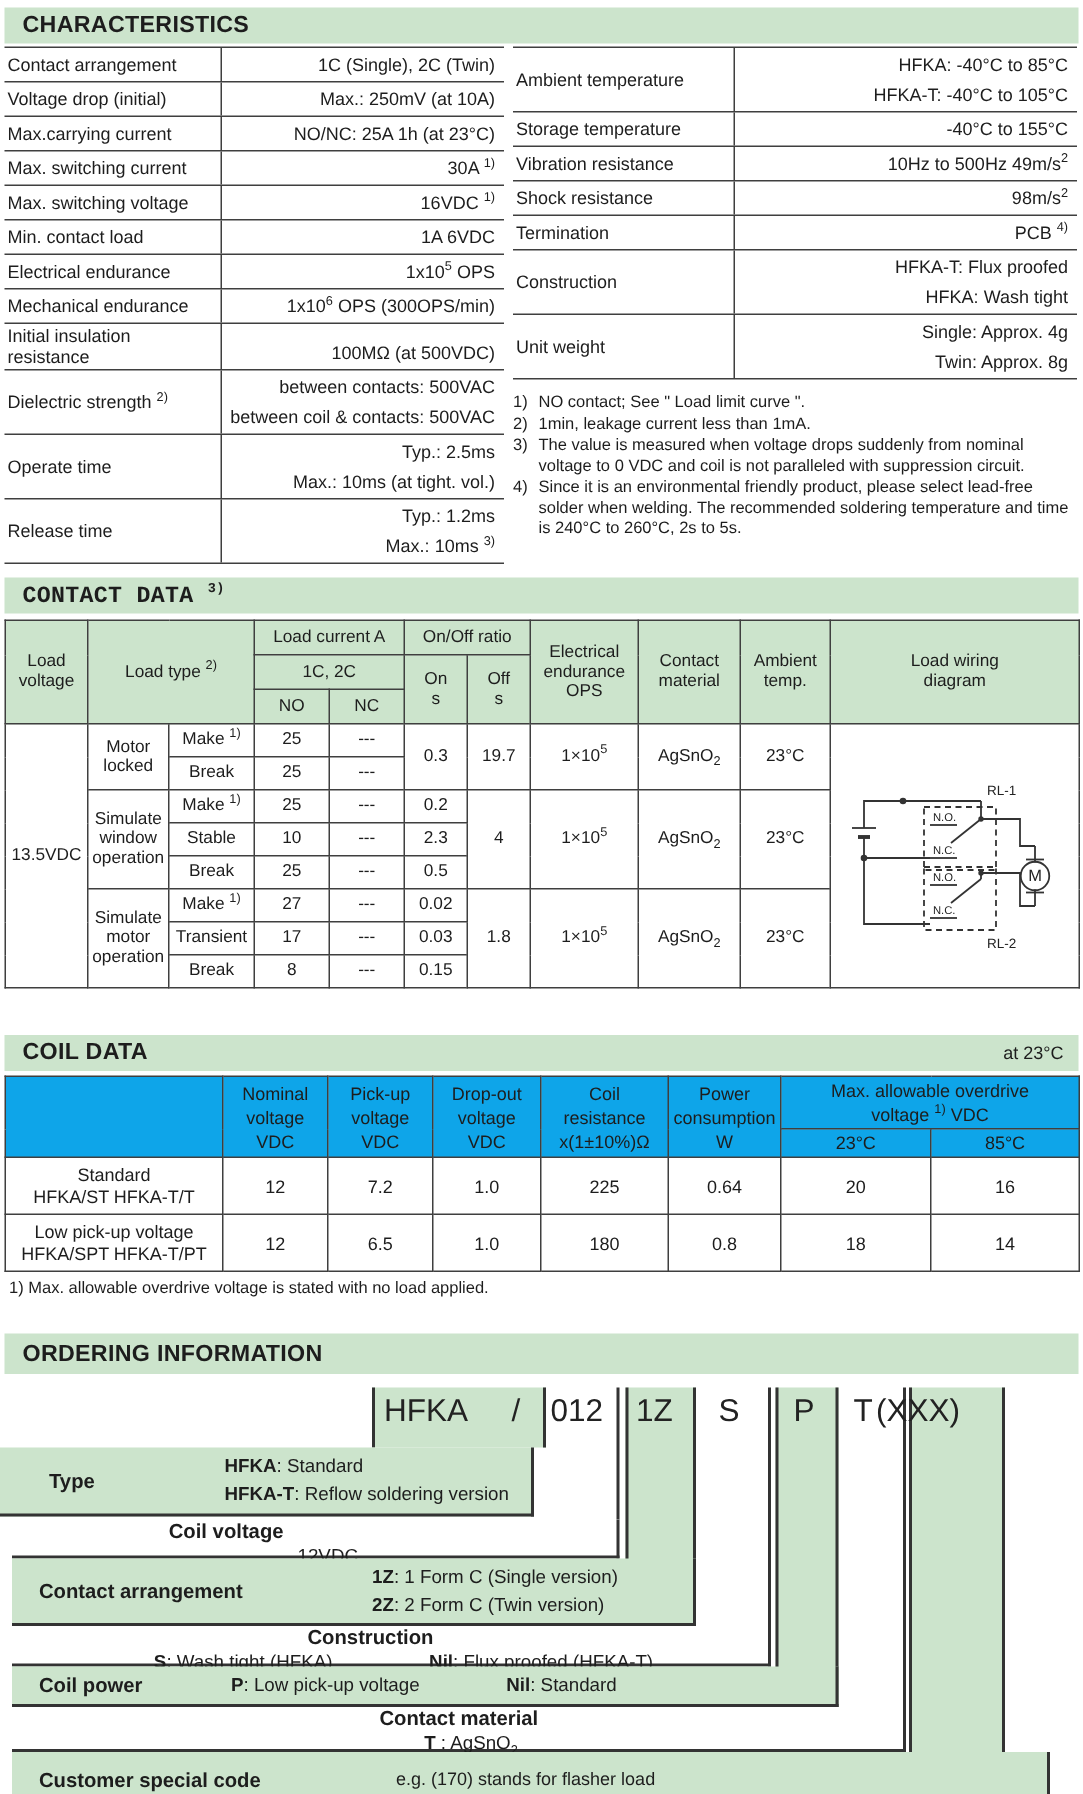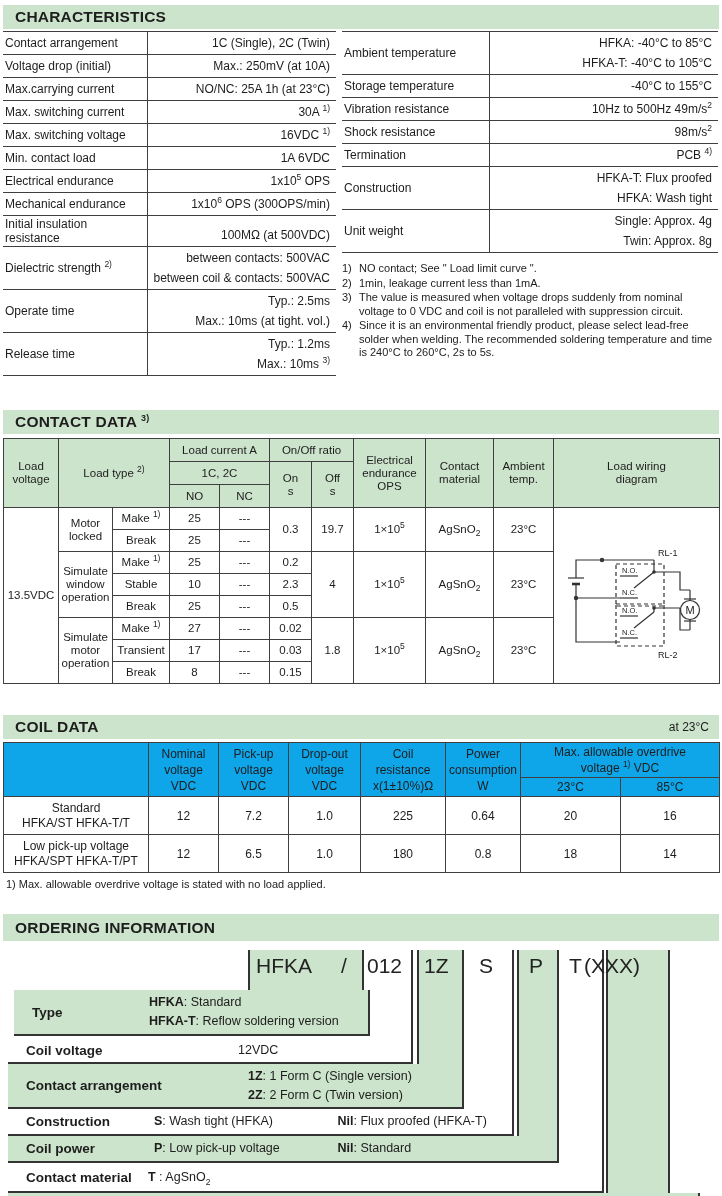--- a/index.html
+++ b/index.html
@@ -48,21 +48,21 @@
   .coil th,.coil td{border:1px solid #3f3f3f;text-align:center;padding:1px 2px;white-space:pre-line;}
   .coil th{background:#0ea5e9;font-weight:normal;line-height:16px;}
   .coil td{height:35px;background:#fff;}
   .coil .name-cell{font-size:12px;line-height:15px;}
   .coil-note{font-size:11px;margin:5px 0 0 6px;}
   
   .ordering{position:relative;height:322px;margin-top:24px;}
   .ord-bar{position:absolute;left:3px;top:0;width:716px;height:27px;background:#cce4cc;
     display:flex;align-items:center;padding-left:12px;box-sizing:border-box;}
   .gshape{position:absolute;background:#cce4cc;box-sizing:border-box;}
-  .wshape{position:absolute;background:#ffffff;box-sizing:border-box;}
+  .wshape{position:absolute;background:#ffffff;box-sizing:border-box;flex-direction:column;}
   .vline-conn{position:absolute;width:2px;background:#333;}
   .code-seg{position:absolute;top:40px;font-size:21px;color:#222;z-index:5;}
   .ord-row{position:absolute;display:flex;align-items:center;box-sizing:border-box;z-index:4;}
   .ord-label{font-weight:bold;font-size:13.5px;flex:none;}
   .ord-content{font-size:12.5px;line-height:19px;}
   .ord-content b{font-weight:bold;}
   .w180{display:inline-block;width:180px;}
 </style>
 </head>
 <body>
@@ -254,21 +254,21 @@
             <span class="note-text">The value is measured when voltage drops suddenly from nominal voltage to 0 VDC and coil is not paralleled with suppression circuit.</span>
           </div>
         <div class="note">
             <span class="note-num">4)</span>
             <span class="note-text">Since it is an environmental friendly product, please select lead-free solder when welding. The recommended soldering temperature and time is 240°C to 260°C, 2s to 5s.</span>
           </div>
       </div>
     </div>
   </div>
 
-  <div class="sec-bar" style="margin-top:34px;">
+  <div class="sec-bar" style="margin-top:9px;font-family:Liberation Mono, monospace;">
     <span class="sec-title"><span>CONTACT DATA </span><sup>3)</sup></span>
   </div>
 
   <table class="contact">
     <colgroup>
       <col style="width:55px">
         <col style="width:54px">
         <col style="width:57px">
       <col style="width:50px">
         <col style="width:50px">
@@ -513,21 +513,21 @@
 
     <span class="code-seg" style="left:256px;">HFKA</span>
     <span class="code-seg" style="left:341px;">/</span>
     <span class="code-seg" style="left:367px;">012</span>
     <span class="code-seg" style="left:424px;">1Z</span>
     <span class="code-seg" style="left:479px;">S</span>
     <span class="code-seg" style="left:529px;">P</span>
     <span class="code-seg" style="left:569px;">T</span>
     <span class="code-seg" style="left:584px;font-size:21px;">(XXX)</span>
 
-    <div class="ord-row gshape" style="left:14px;top:76px;width:356px;height:46px;border-bottom:2px solid #333;border-right:2px solid #333;padding-left:18px;">
+    <div class="ord-row gshape" style="left:0;top:76px;width:356px;height:46px;border-bottom:2px solid #333;border-right:2px solid #333;padding-left:18px;justify-content:center;">
       <span class="ord-label" style="width:117px;">Type</span>
       <div class="ord-content">
         <div><b>HFKA</b><span>:  Standard</span></div>
         <div><b>HFKA-T</b><span>:  Reflow soldering version</span></div>
       </div>
     </div>
 
     <div class="ord-row wshape" style="left:8px;top:124px;width:405px;height:26px;border-bottom:2px solid #333;border-right:2px solid #333;padding-left:18px;">
       <span class="ord-label" style="width:212px;">Coil voltage</span>
       <div class="ord-content"><span>12VDC</span></div>

